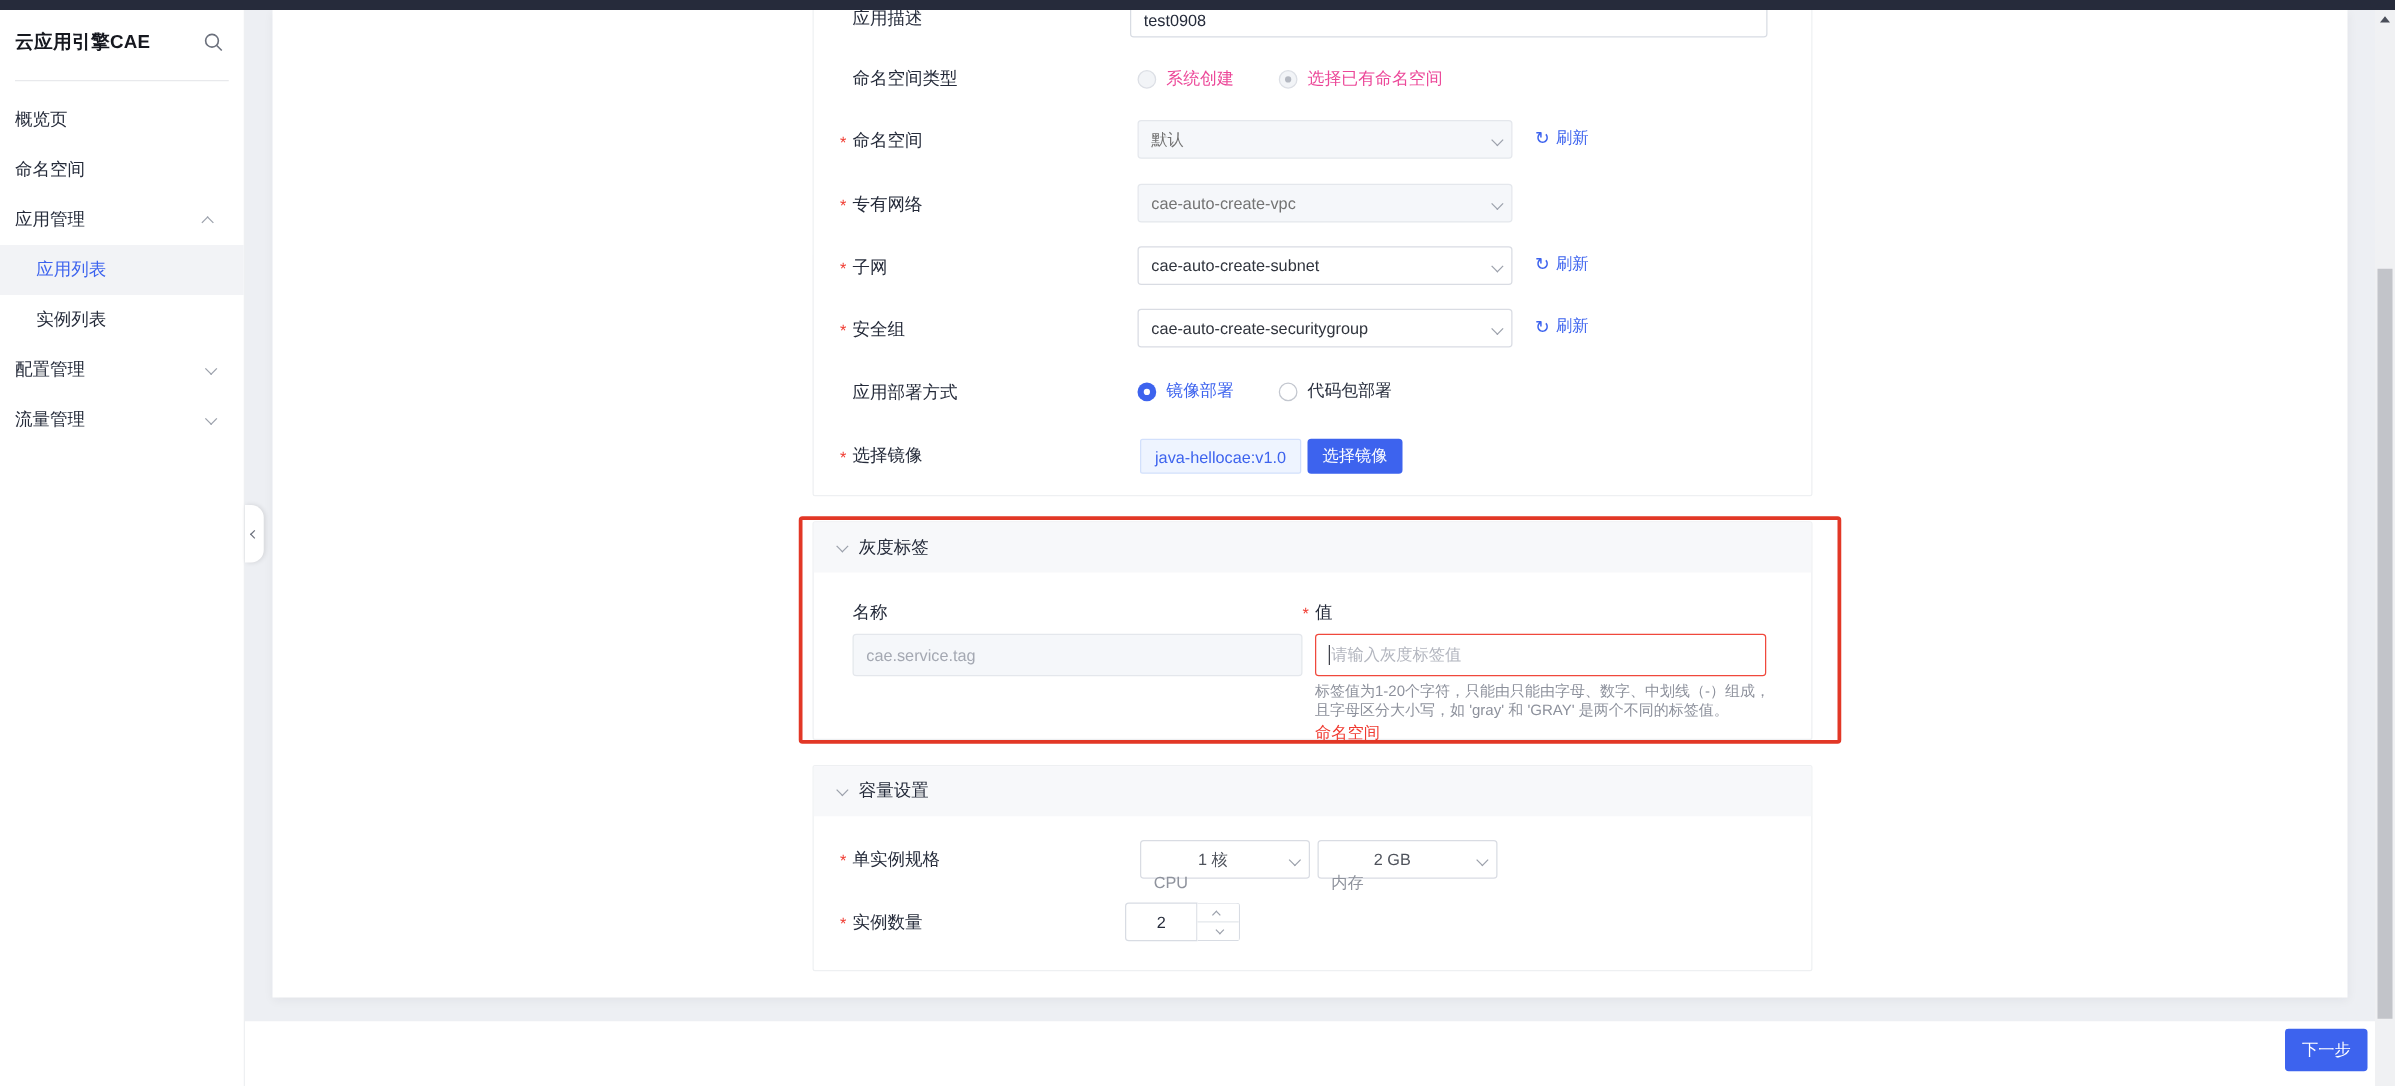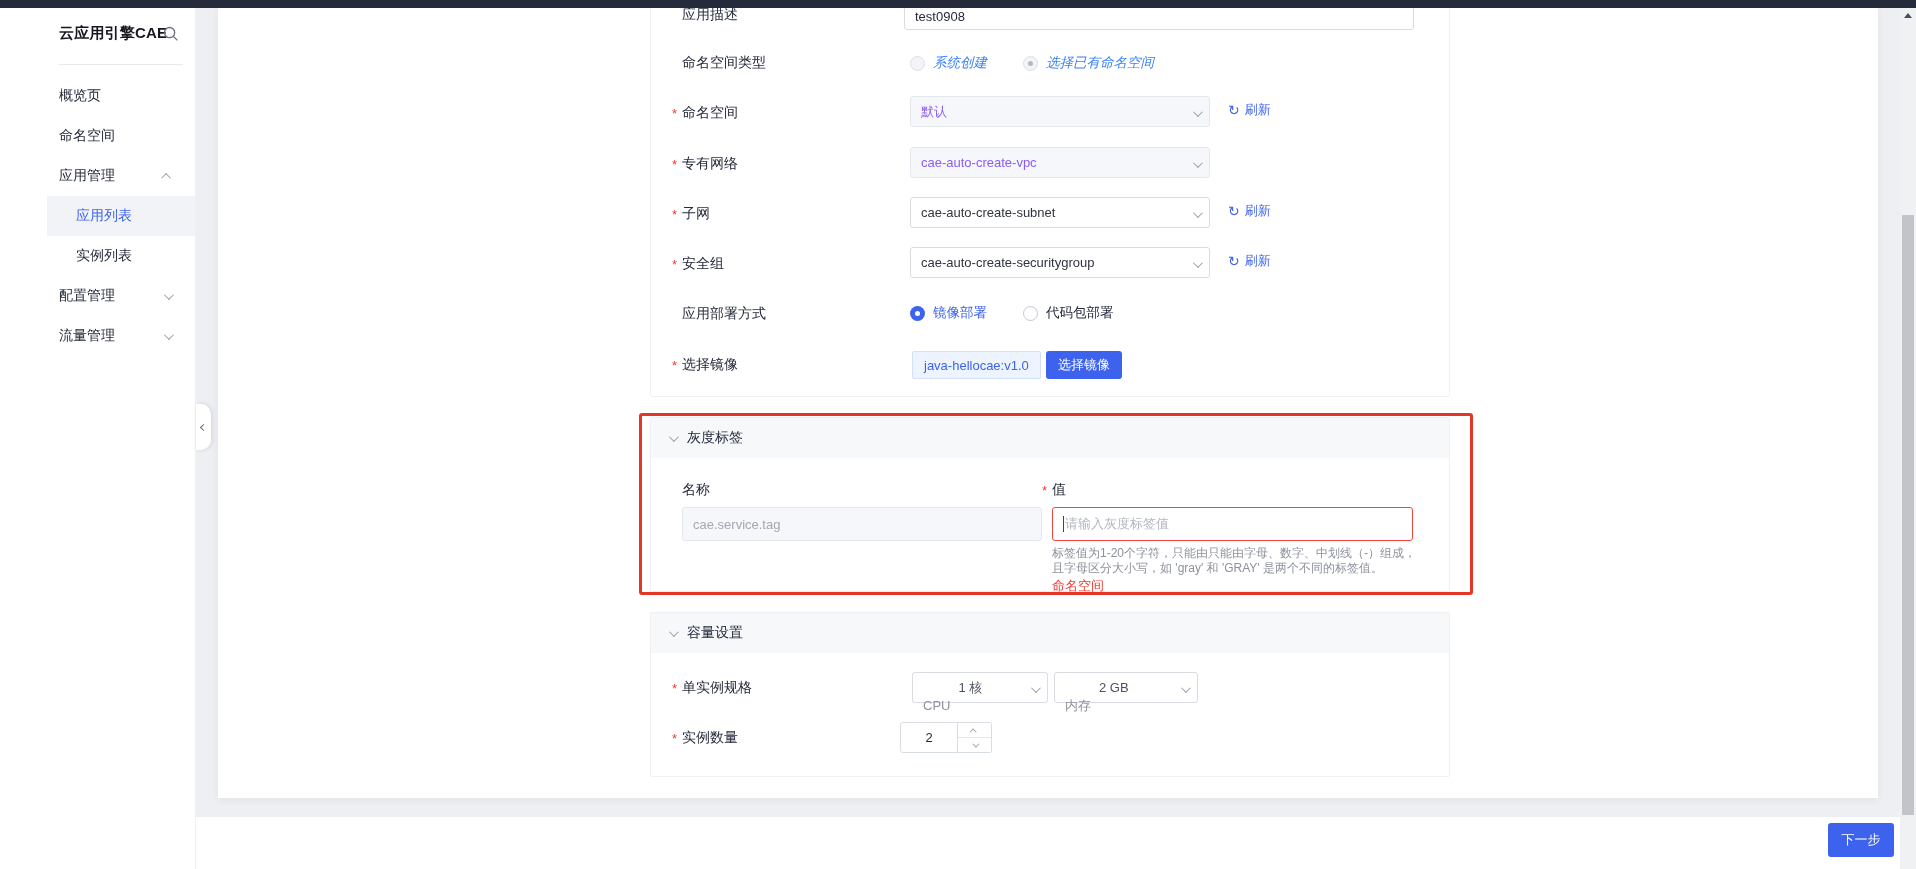--- a/index.html
+++ b/index.html
@@ -5,21 +5,21 @@
   * { margin:0; padding:0; box-sizing:border-box; }
   html,body { width:1916px; height:869px; }
   body {
     font-family:"Liberation Sans","DejaVu Sans",sans-serif;
     background:#edeff3; position:relative; overflow:hidden;
     color:#252b3a; font-size:14px;
   }
   .topbar { position:absolute; left:0; top:0; width:1916px; height:8px; background:#262b3b; z-index:30; }
 
   
-  .sidebar { position:absolute; left:0; top:8px; width:196px; height:861px; background:#fff; border-right:1px solid #eef0f2; z-index:5;padding-left:47px; }
+  .sidebar { position:absolute; left:0; top:8px; width:196px; height:861px; background:#fff; border-right:1px solid #eef0f2; z-index:5; }
   .sb-head { position:relative; height:48px; }
   .sb-title { position:absolute; left:12px; top:16px; font-size:15px; font-weight:bold; color:#16181f; letter-spacing:.2px; }
   .sb-search { position:absolute; right:16px; top:18px; width:16px; height:16px; }
   .sb-divider { margin:8px 12px 0 12px; height:1px; background:#e8e9ec; }
   .sb-menu { margin-top:11px; }
   .sb-item { position:relative; height:40px; display:flex; align-items:center; padding:0 24px 0 12px; cursor:pointer; color:#252b3a; }
   .sb-item.child { padding-left:29px; }
   .sb-item.active { background:#f2f3f6; color:#3d63ee; }
   .sb-item .cue { margin-left:auto; }
 
@@ -29,25 +29,25 @@
   .c-up { border-left-width:1.5px; border-top-width:1.5px; transform:rotate(45deg) translateY(2px); }
   .c-left { border-left-width:1.5px; border-bottom-width:1.5px; transform:rotate(45deg); }
 
   
   .card { position:absolute; left:218px; top:8px; width:1660px; height:790px; background:#fff; overflow:hidden; box-shadow:0 2px 8px rgba(30,35,45,.06); z-index:2; }
   .sec-box { position:absolute; left:432px; width:800px; border:1px solid #eef0f2; border-radius:2px; background:#fff; }
   .sec-head { height:40px; background:#f7f8fa; display:flex; align-items:center; gap:11px; padding-left:18px; font-size:14px; color:#252b3a; }
 
   .lbl { position:absolute; font-size:14px; color:#252b3a; white-space:nowrap; }
   .lbl.req::before { content:"*"; position:absolute; left:-10px; top:2px; color:#f03b31; font-size:13px; }
-  .dimtxt { color:#3b82f6;font-style:italic; }
+  .dimtxt { color:#ec4899; }
 
   .select { position:absolute; height:31px; border:1px solid #d9dce3; border-radius:3px; background:#fff; display:flex; align-items:center; padding:0 26px 0 10px; font-size:13px; color:#30343d; cursor:pointer; }
   .select .caret { position:absolute; right:9px; top:13px; }
-  .select.disabled { background:#f5f7fa; border-color:#e4e7ec; color:#8b5cf6; }
+  .select.disabled { background:#f5f7fa; border-color:#e4e7ec; color:#737373; }
 
   .refresh { position:absolute; display:flex; align-items:center; gap:5px; color:#3d63ee; font-size:13px; cursor:pointer; }
   .refresh .ric { font-size:14px; line-height:1; }
 
   .radio-row { position:absolute; display:flex; align-items:center; height:18px; }
   .radio { width:15px; height:15px; border-radius:50%; display:inline-block; position:relative; flex:none; }
   .radio.dis-un { background:#f2f4f7; border:1px solid #dcdfe5; }
   .radio.dis-ck { background:#f2f4f7; border:1px solid #dcdfe5; }
   .radio.dis-ck::after { content:""; position:absolute; left:4px; top:4px; width:5px; height:5px; border-radius:50%; background:#b4b8c1; }
   .radio.on { background:#3d63ee; }

